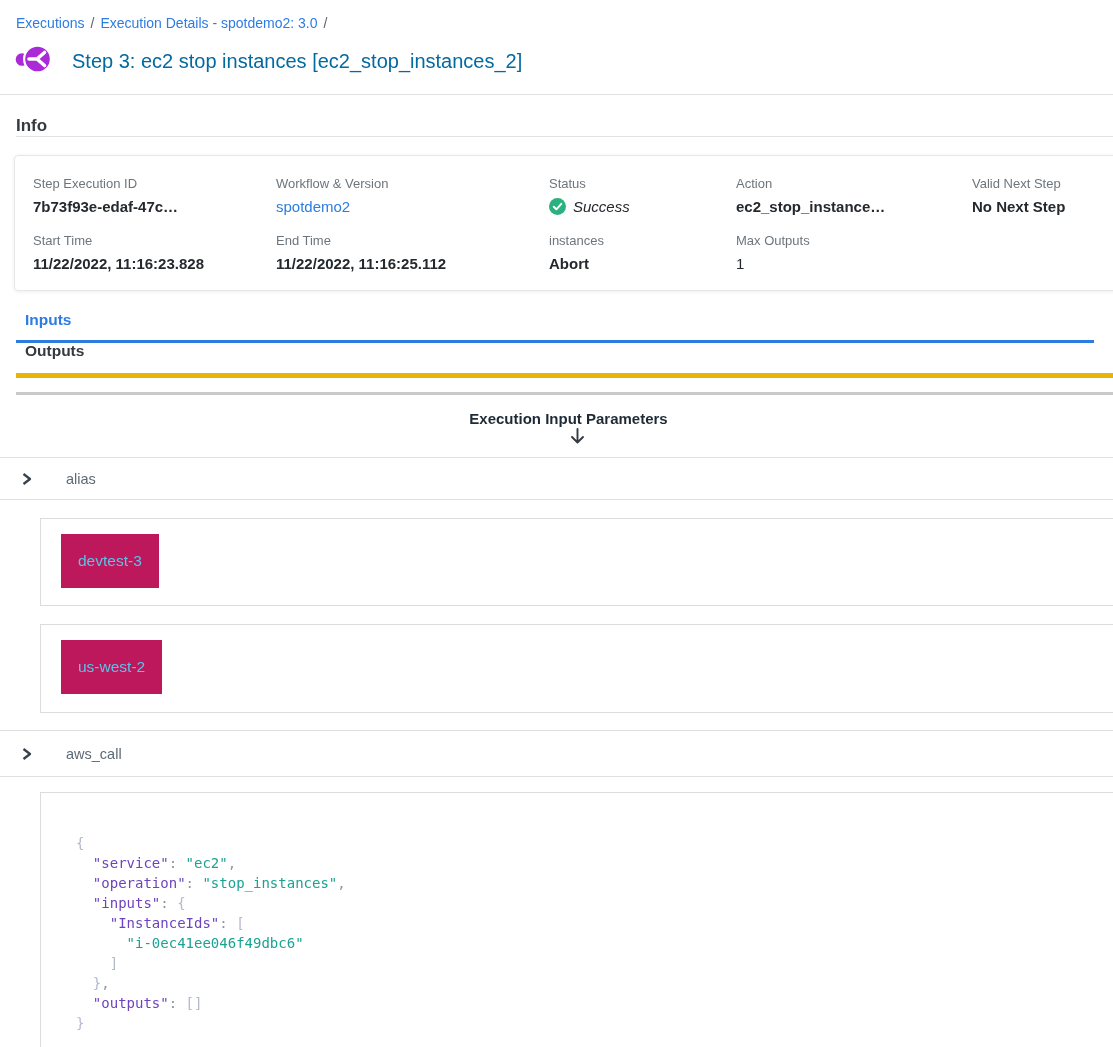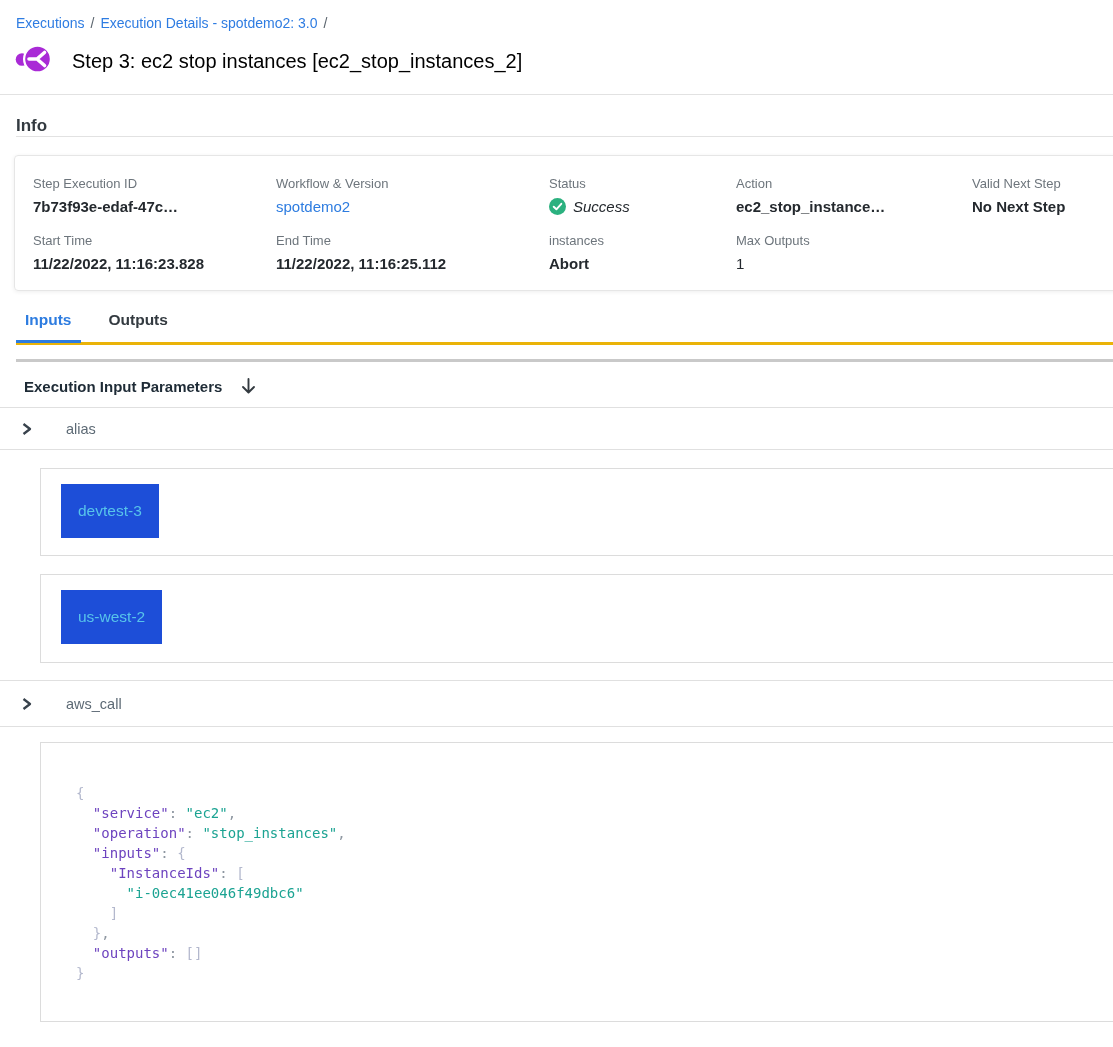--- a/index.html
+++ b/index.html
@@ -8,66 +8,66 @@
 
   
   .breadcrumb { padding:15px 16px 0 16px; font-size:14px; }
   .breadcrumb a { color:#2e7ce2; text-decoration:none; cursor:pointer; }
   .breadcrumb .sep { color:#5a646d; margin:0 6px; }
 
   
   .page-header { display:flex; align-items:center; padding:13px 16px 0 15px; }
   .page-header .logo { flex:0 0 auto; margin-right:11px; }
   .page-title { font-size:22px; font-weight:700; color:#343f46; }
-  .page-subtitle { font-size:20px; font-weight:400; color:#000000; margin-left:9px; }
+  .page-subtitle { font-size:20px; font-weight:400; color:#0369a1; margin-left:9px; }
   .divider-full { border-bottom:1px solid #e2e2e2; margin-top:16px; }
 
   
   .info-heading { margin:21px 0 0 16px; font-size:17px; font-weight:700; color:#333a40;
     border-bottom:1px solid #e2e2e2; }
 
   
   .card { margin:18px -8px 0 14px; border:1px solid #e6e6e6; border-radius:4px;
     box-shadow:0 1px 4px rgba(0,0,0,0.07); padding:20px 0 18px 18px;
     display:grid; grid-template-columns:243px 273px 187px 236px auto; row-gap:18px; }
   .cell .label { font-size:13px; color:#6d757c; margin-bottom:7px; }
   .cell .value { font-size:15px; color:#24292e; }
   .v-sb { font-weight:600; }
   .v-b  { font-weight:700; }
   .value.link { color:#2d7ce0; font-weight:400; cursor:pointer; }
   .status { display:flex; align-items:flex-start;font-style:italic; }
   .status svg { margin-right:7px; }
 
   
-  .tabs { margin:20px 0 0 16px; display:flex; border-bottom:3px solid #eab308; }
+  .tabs { margin:20px 0 0 16px; display:flex; border-bottom:5px solid #eab308;flex-direction:column; }
   .tab { position:relative; padding:0 9px 13px 9px; margin-right:19px;
     font-size:15.5px; font-weight:600; color:#333a40; cursor:pointer; }
   .tab.active { color:#2d7ce0; }
   .tab.active::after { content:''; position:absolute; left:0; right:0; bottom:-1px;
     height:3px; background:#2d7ce0; }
 
   .thick-divider { height:3px; background:#c9c9c9; margin:14px 0 0 16px; }
 
   
   .params-header { display:flex; align-items:center; padding:15px 0 12px 24px;
-    border-bottom:1px solid #e0e0e0; }
+    border-bottom:1px solid #e0e0e0;flex-direction:column; }
   .params-header .txt { font-size:15px; font-weight:700; color:#1e2b36; }
   .params-header svg { margin-left:18px; cursor:pointer; }
 
   
   .section-row { display:flex; align-items:center; height:41px; padding-left:20px;
     border-bottom:1px solid #e0e0e0; cursor:pointer; }
   .param-section + .param-section .section-row { border-top:1px solid #e0e0e0; height:45px; }
   .section-row .chev { margin-right:13px; display:flex; }
   .section-row .lbl { font-size:14.5px; color:#5d6a75;margin-left:20px; }
 
   .panel { margin:18px -2px 17px 40px; border:1px solid #dcdcdc; }
   .panel.h86 { min-height:86px; } .panel.h87 { min-height:87px; }
   .chip { display:inline-block; margin:15px 0 15px 20px; padding:18px 17px;
-    background:#1d4ed8; font-size:15.5px; color:#57c4ea; }
+    background:#be185d; font-size:15.5px; color:#57c4ea; }
 
   
   .code-panel { margin:15px -2px 0 40px; border:1px solid #dcdcdc; height:280px;
     padding:40px 0 0 35px; box-sizing:border-box; }
   .code { font-family:"DejaVu Sans Mono", monospace; font-size:14px; line-height:20px; }
   .code div { white-space:pre; }
   .t-k { color:#6d43bf; }   
   .t-s { color:#1ba392; }   
   .t-p { color:#8d96a0; }   
   .t-b { color:#b3b8cd; }   

